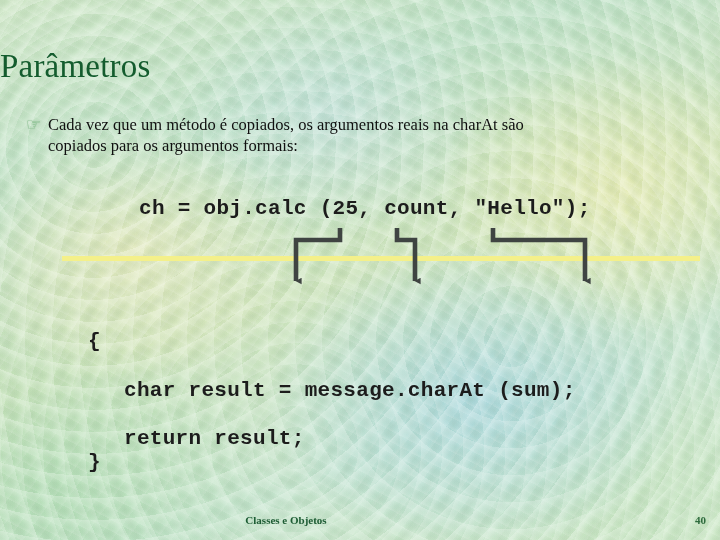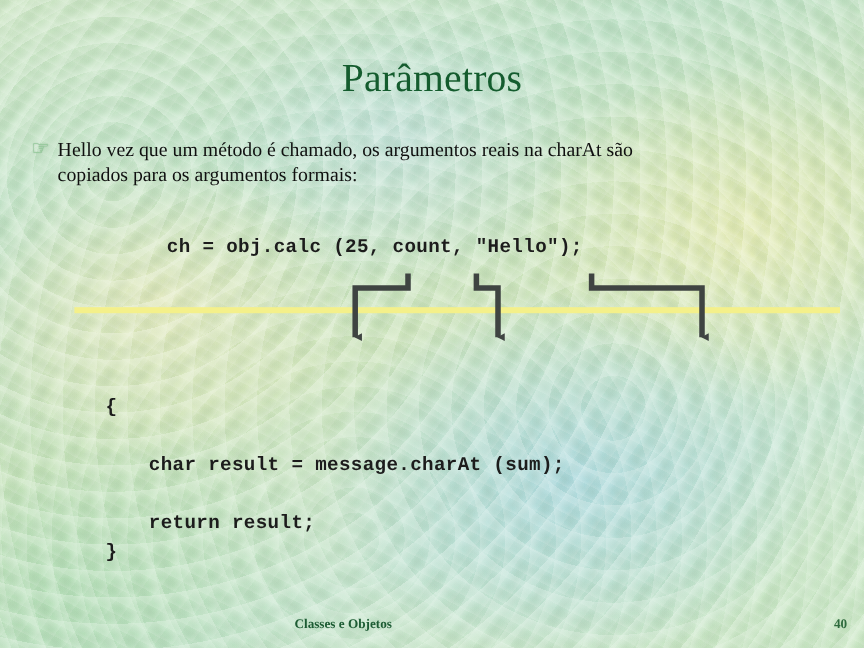--- a/index.html
+++ b/index.html
@@ -41,21 +41,20 @@
       repeating-radial-gradient(circle at 41% 83%, rgba(255,255,255,0.40) 0px, rgba(255,255,255,0) 8px, rgba(110,140,110,0.10) 13px, rgba(255,255,255,0) 21px),
       repeating-linear-gradient(28deg, rgba(255,255,255,0.30) 0px, rgba(255,255,255,0) 3px, rgba(110,140,115,0.07) 6px, rgba(255,255,255,0) 10px),
       repeating-linear-gradient(-54deg, rgba(255,255,255,0.26) 0px, rgba(255,255,255,0) 4px, rgba(110,140,115,0.06) 7px, rgba(255,255,255,0) 12px);
   }
 
   #title {
     position: absolute;
     top: 48px;
     left: 0;
     width: 720px;
-    text-align: center;
     font-family: "Liberation Serif", serif;
     font-size: 33px;
     color: #145c2e;
     letter-spacing: 0.2px;
   }
 
   #bullet-block {
     position: absolute;
     top: 114px;
     left: 26px;
@@ -83,21 +82,21 @@
   #bullet-text .em {
   }
   #bullet-text .line2 {
     display: block;
     text-align: left;
   }
 
   .code {
     position: absolute;
     font-family: "Liberation Mono", "DejaVu Sans Mono", monospace;
-    font-size: 16px;
+    font-size: 21px;
     font-weight: bold;
     color: #1c1c1c;
     white-space: pre;
     letter-spacing: 0.3px;
   }
 
   #call-line   { top: 197px; left: 139px; }
   #sig-line    { top: 298px; left: 88px;  }
   #brace-open  { top: 330px; left: 88px;  }
   #body-1      { top: 355px; left: 124px; }
@@ -149,21 +148,21 @@
 
 <div id="slide">
 
   <div id="texture"></div>
 
   <div id="title">Parâmetros</div>
 
   <div id="bullet-block">
     <span id="bullet-glyph">☞</span>
     <div id="bullet-text">
-      <span>Hello vez que um método é chamado, os </span><span class="em">argumentos reais</span><span> na charAt são</span>
+      <span>Cada vez que um método é copiados, os </span><span class="em">argumentos reais</span><span> na charAt são</span>
       <span class="line2">copiados para os argumentos formais:</span>
     </div>
   </div>
 
   <div class="code" id="call-line">ch = obj.calc (25, count, "Hello");</div>
 
   <div id="yellow-rule"></div>
 
   <svg id="connectors" viewBox="0 0 720 540" width="720" height="540">
     <defs>

